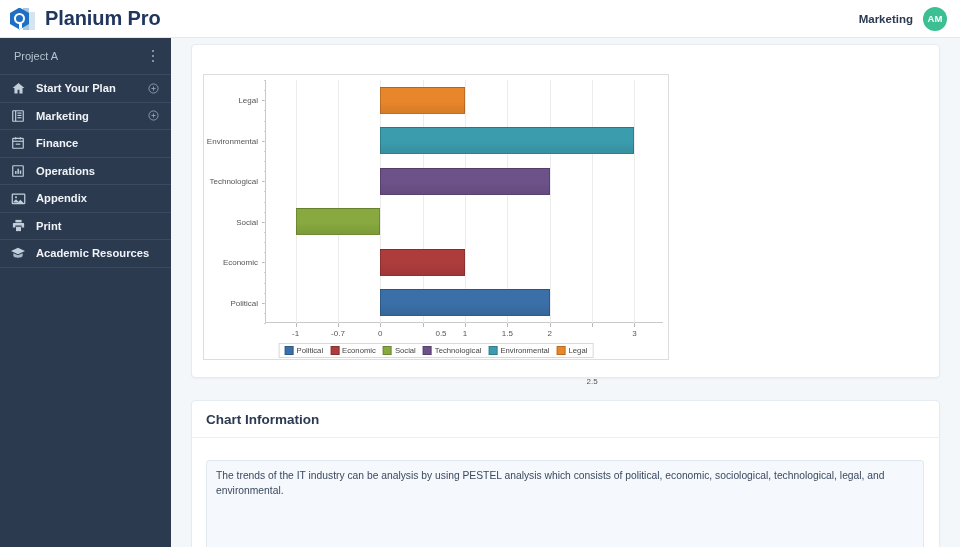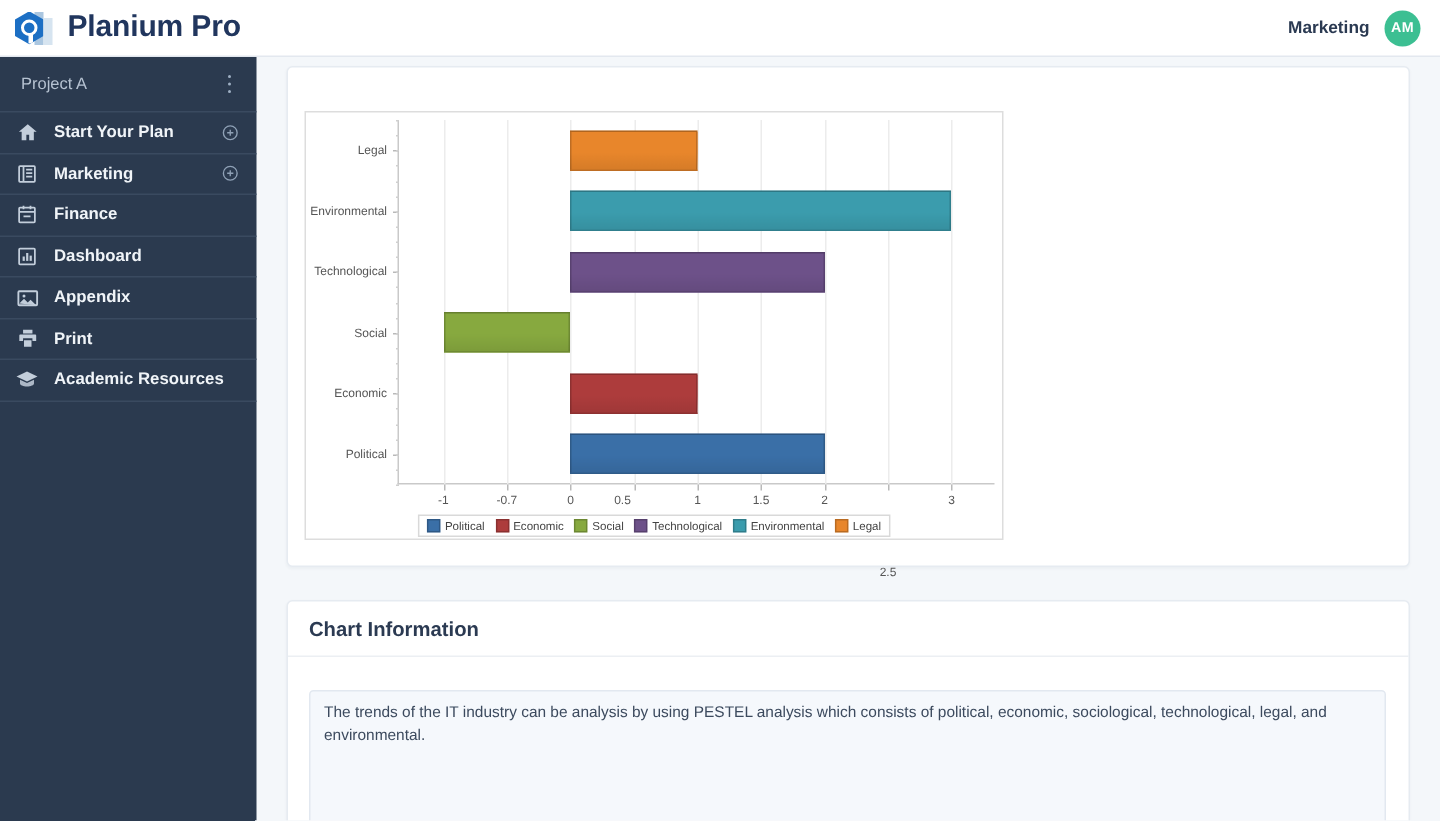--- a/index.html
+++ b/index.html
@@ -252,21 +252,21 @@
       </div>
       <div class="nav-item">
         <span class="nav-icon">
           <svg width="14" height="14" viewBox="0 0 24 24" fill="none" stroke="currentColor" stroke-width="2">
             <rect x="3" y="3" width="18" height="18" rx="1"></rect>
             <rect x="7" y="12" width="2.5" height="5" fill="currentColor" stroke="none"></rect>
             <rect x="11" y="8" width="2.5" height="9" fill="currentColor" stroke="none"></rect>
             <rect x="15" y="11" width="2.5" height="6" fill="currentColor" stroke="none"></rect>
           </svg>
         </span>
-        <span class="nav-label">Dashboard</span>
+        <span class="nav-label">Operations</span>
       </div>
       <div class="nav-item">
         <span class="nav-icon">
           <svg width="15" height="15" viewBox="0 0 24 24" fill="none" stroke="currentColor" stroke-width="2">
             <rect x="2" y="5" width="20" height="15" rx="1"></rect>
             <circle cx="8" cy="10" r="1.6" fill="currentColor" stroke="none"></circle>
             <path d="M3 18l5-5 4 4 3-3 6 6" fill="currentColor" stroke="none"></path>
           </svg>
         </span>
         <span class="nav-label">Appendix</span>
@@ -302,21 +302,21 @@
           <div class="xtick" style="left: 29.6383px;"></div>
           <div class="xlabel" style="left: 29.6383px;">-1</div>
           <div class="gridline" style="left: 71.9787px;"></div>
           <div class="xtick" style="left: 71.9787px;"></div>
           <div class="xlabel" style="left: 71.9787px;">-0.7</div>
           <div class="gridline" style="left: 114.319px;"></div>
           <div class="xtick" style="left: 114.319px;"></div>
           <div class="xlabel" style="left: 114.319px;">0</div>
           <div class="gridline" style="left: 156.66px;"></div>
           <div class="xtick" style="left: 156.66px;"></div>
-          <div class="xlabel" style="left: 149px; text-align: right;">0.5</div>
+          <div class="xlabel" style="left: 175px; text-align: right;">0.5</div>
           <div class="gridline" style="left: 199px;"></div>
           <div class="xtick" style="left: 199px;"></div>
           <div class="xlabel" style="left: 199px;">1</div>
           <div class="gridline" style="left: 241.34px;"></div>
           <div class="xtick" style="left: 241.34px;"></div>
           <div class="xlabel" style="left: 241.34px;">1.5</div>
           <div class="gridline" style="left: 283.681px;"></div>
           <div class="xtick" style="left: 283.681px;"></div>
           <div class="xlabel" style="left: 283.681px;">2</div>
           <div class="gridline" style="left: 326.021px;"></div>

